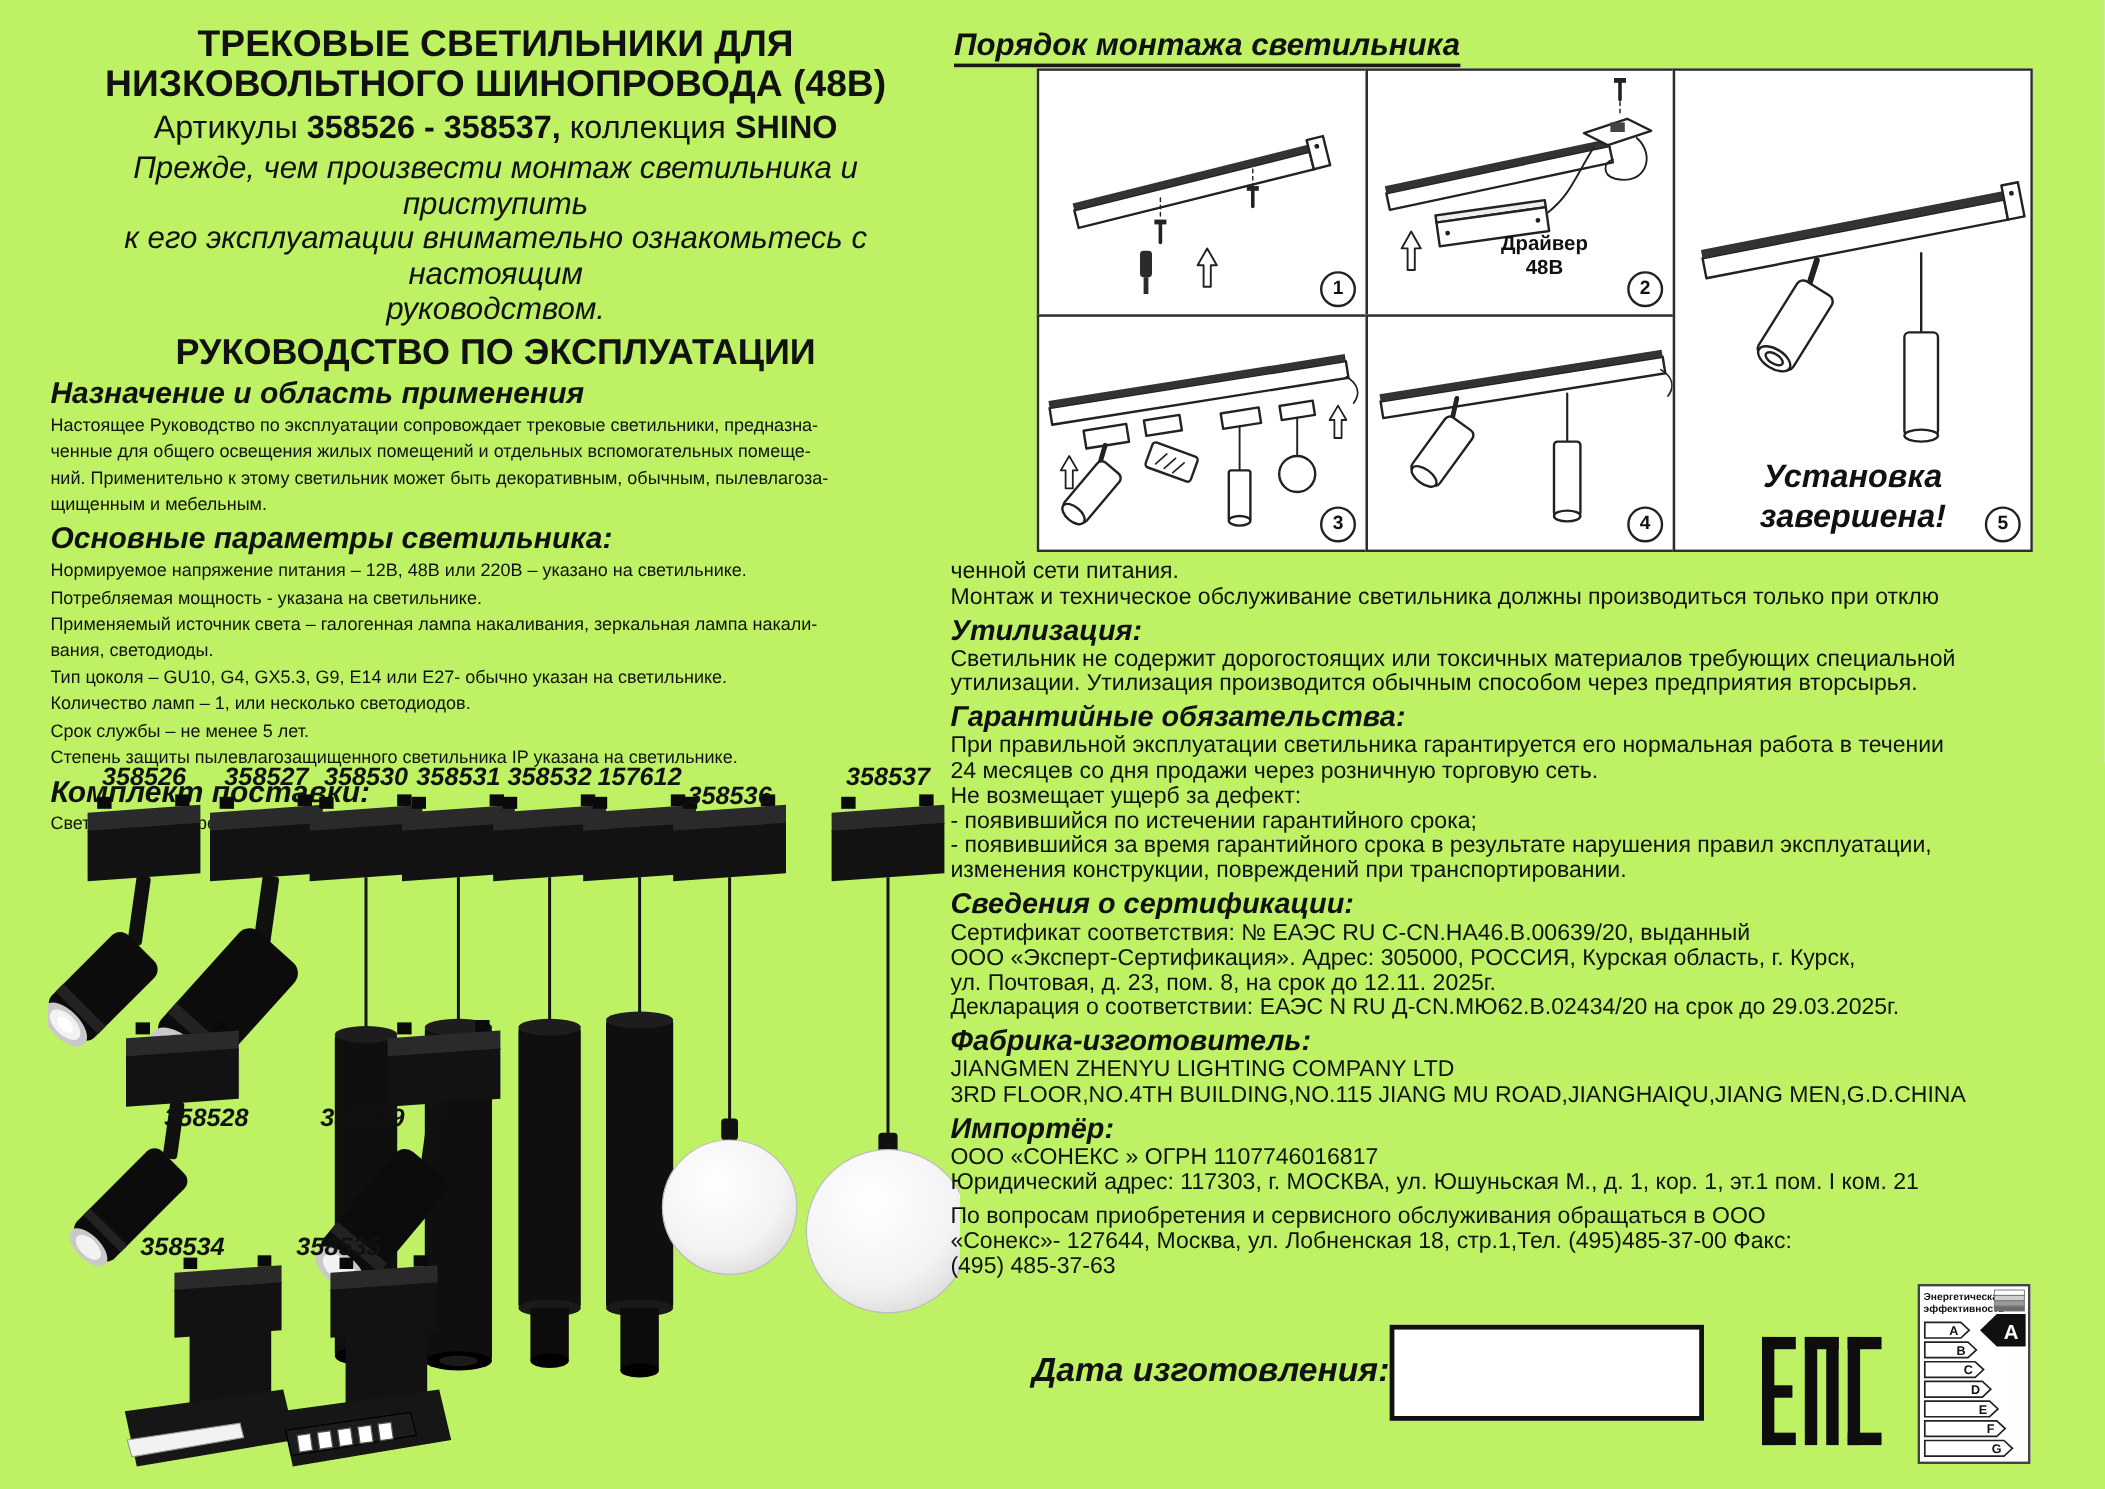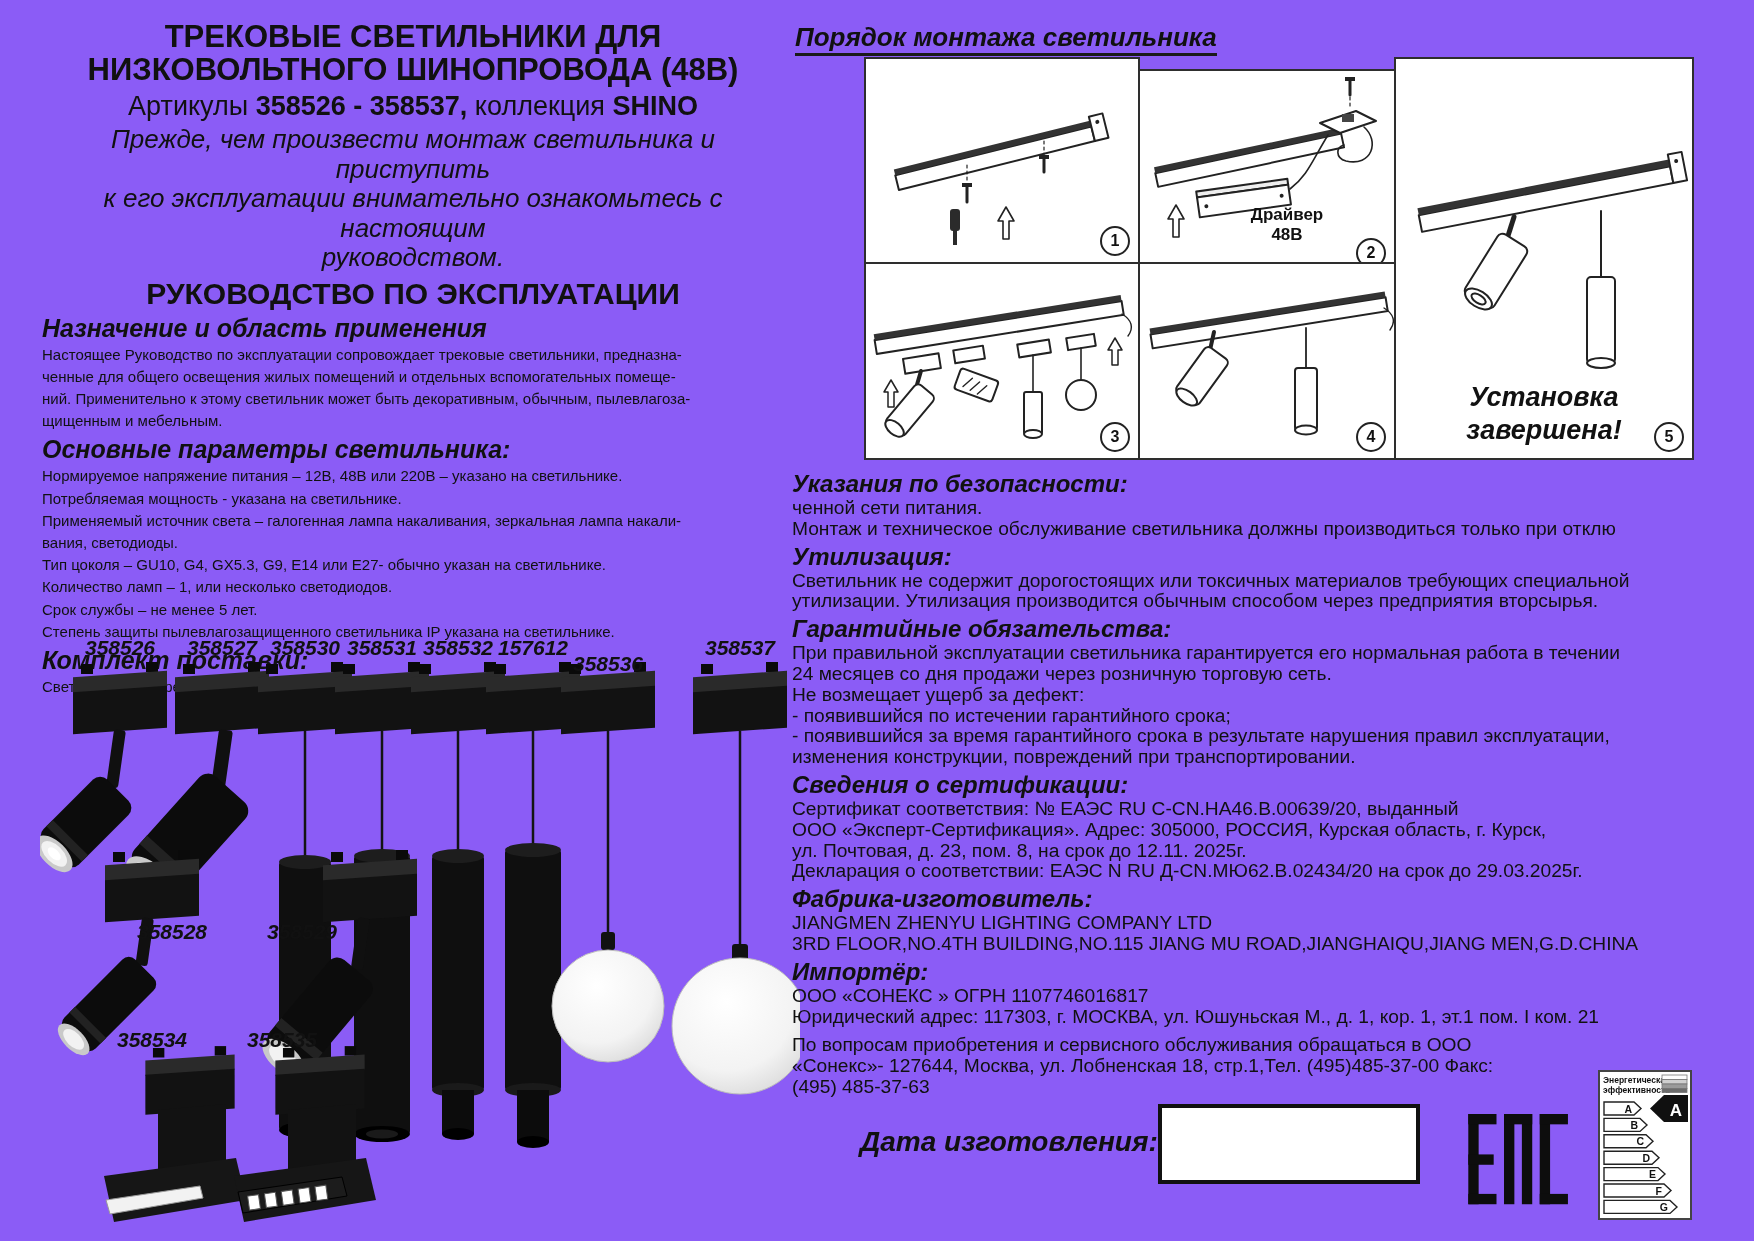--- a/index.html
+++ b/index.html
@@ -1,16 +1,16 @@
 <!DOCTYPE html>
 <html><head>
 <meta charset="utf-8">
 <style>
   html,body { margin:0; padding:0; background:#e8e8e8; }
-  .page { position:relative; width:1754px; height:1241px; background:#8b5cf6;
+  .page { position:relative; width:1754px; height:1241px; background:#bef264;
           font-family:"Liberation Sans", sans-serif; color:#111; overflow:hidden; }
 
   
   .left-col { position:absolute; left:42px; top:20px; width:742px; text-align:center; }
   .t1 { font-size:31px; font-weight:700; line-height:33px; }
   .articles { font-size:27px; line-height:32px; margin-top:4px; }
   .articles .bold { font-weight:700; }
   .notice { font-style:italic; font-size:26px; line-height:29.5px; margin-top:3px; }
   .manual { font-size:30px; font-weight:700; line-height:34px; margin-top:4px; }
   .lsection { text-align:left; }
@@ -21,21 +21,21 @@
   .products { position:absolute; left:40px; top:634px; width:760px; height:607px; }
   .plabel { position:absolute; transform:translateX(-50%); font-weight:700; font-style:italic;
             font-size:21px; white-space:nowrap; }
 
   
   .montage-title { position:absolute; left:795px; top:22px; font-weight:700; font-style:italic;
                    font-size:26px; line-height:30px; border-bottom:3px solid #1a1a1a; padding-bottom:1px; }
   .grid { position:absolute; left:864px; top:57px; width:830px; height:403px; }
   .panel { position:absolute; border:2px solid #2e2e2e; box-sizing:border-box; background:#fff; }
   #p1 {left:0;   top:0;    width:276px; height:207px;}
-  #p2 {left:274px;top:12px;   width:258px; height:207px;}
+  #p2 {left:274px;top:0;   width:258px; height:207px;}
   #p3 {left:0;   top:205px; width:276px; height:198px;}
   #p4 {left:274px;top:205px; width:258px; height:198px;}
   #p5 {left:530px;top:0;    width:300px; height:403px;}
   .stepnum { position:absolute; right:8px; bottom:6px; width:26px; height:26px; border:2px solid #222;
              border-radius:50%; font-size:16px; font-weight:700; display:flex; align-items:center;
              justify-content:center; background:#fff; }
   .driver-label { position:absolute; left:92px; top:134px; width:110px; text-align:center;
                   font-weight:700; font-size:17px; line-height:20px; }
   .done-note { position:absolute; left:0; right:0; top:322px; text-align:center; font-weight:700;
                font-style:italic; font-size:27px; line-height:33px; }
@@ -373,21 +373,20 @@
       </svg>
       <div class="done-note">
         <div>Установка</div>
         <div>завершена!</div>
       </div>
       <div class="stepnum">5</div>
     </div>
   </div>
 
   <div class="right-col">
-    <div class="rhead">Указания по  безопасности:</div>
     <div class="rline">ченной сети питания.</div>
     <div class="rline">Монтаж и техническое обслуживание светильника должны производиться только при отклю</div>
 
     <div class="rhead">Утилизация:</div>
     <div class="rline">Светильник не содержит дорогостоящих или токсичных материалов требующих специальной</div>
     <div class="rline">утилизации. Утилизация производится обычным способом через предприятия вторсырья.</div>
 
     <div class="rhead">Гарантийные обязательства:</div>
     <div class="rline">При правильной эксплуатации светильника гарантируется его нормальная работа в течении</div>
     <div class="rline">24 месяцев со дня продажи через розничную торговую сеть.</div>

